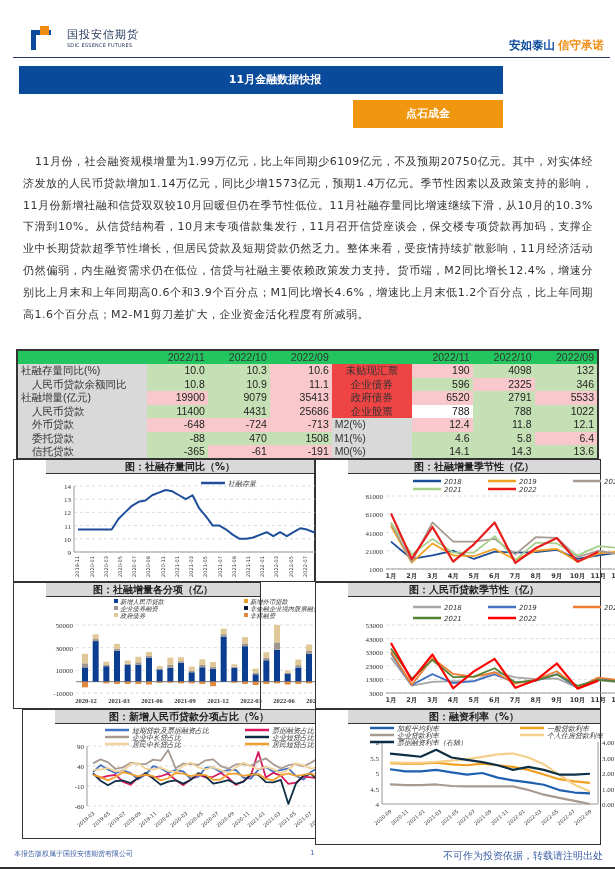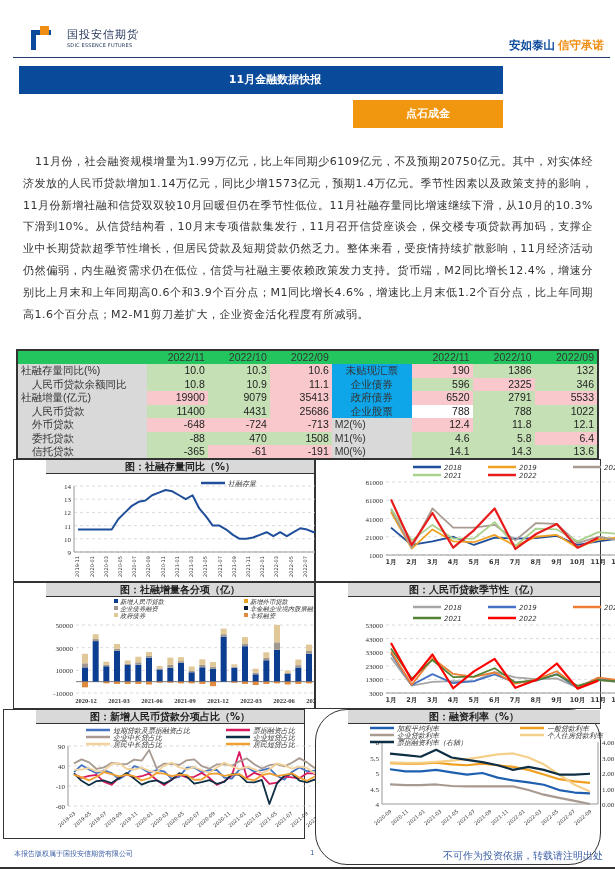--- a/index.html
+++ b/index.html
@@ -19,21 +19,21 @@
 
   .title-bar { position: absolute; left: 19px; top: 66px; width: 484px; height: 28px; background: #0a4a9a; color: #fff; font-size: 11px; font-weight: bold; text-align: center; line-height: 28px; padding-left: 28px; }
   .tag-bar { position: absolute; left: 353px; top: 100px; width: 150px; height: 28px; background: #f0960f; color: #fff; font-size: 11px; font-weight: bold; text-align: center; line-height: 28px; }
 
   .para { position: absolute; left: 23px; top: 151px; width: 570px; font-size: 11px; line-height: 21.8px; color: #333; text-indent: 12px; letter-spacing: .5px; text-align: justify; }
 
   table.fin { position: absolute; left: 16px; top: 349px; width: 583px; border-collapse: collapse; font-size: 10.5px; font-family: "Liberation Sans", sans-serif; }
   table.fin td { height: 13.5px; line-height: 13px; padding: 0 3px; text-align: right; white-space: nowrap; }
   table.fin tr.hd td { background: #22c55e; color: #333; border-top: 2px solid #333; }
   table.fin td.lbl { text-align: left; background: #d9d9d9; color: #333; }
-  table.fin td.lbl2 { text-align: center; background: #0ea5e9; color: #333; }
+  table.fin td.lbl2 { text-align: center; background: #ef4444; color: #333; }
   table.fin td.lbl3 { text-align: left; background: #d9d9d9; color: #333; }
   table.fin td.g { background: #c5e0b4; }
   table.fin td.r { background: #f8c8cc; }
   table.fin td.w { background: #fff; }
   table.fin tr:last-child td { border-bottom: 2px solid #333; }
   table.fin { border-left: 2px solid #333; border-right: 2px solid #333; }
   .ind1 { padding-left: 14px !important; }
 
   .panel { position: absolute; border: 1.5px solid #333; background: #fff; padding-left: 32px; }
   .panel .ptitle { height: 14px; background: #d9d9d9; border-bottom: 1px solid #333; text-align: center; font-size: 10px; font-weight: bold; line-height: 14px; color: #222; }
@@ -77,21 +77,21 @@
         <td>2022/10</td>
         <td>2022/09</td>
       </tr>
       <tr>
         <td class="lbl">社融存量同比(%)</td>
         <td class="g">10.0</td>
         <td class="g">10.3</td>
         <td class="r">10.6</td>
         <td class="lbl2">未贴现汇票</td>
         <td class="r">190</td>
-        <td class="g">1386</td>
+        <td class="g">4098</td>
         <td class="g">132</td>
       </tr>
       <tr>
         <td class="lbl ind1">人民币贷款余额同比</td>
         <td class="g">10.8</td>
         <td class="g">10.9</td>
         <td class="r">11.1</td>
         <td class="lbl2">企业债券</td>
         <td class="g">596</td>
         <td class="r">2325</td>
@@ -185,20 +185,21 @@
       <text x="202.66666666666666" y="82" font-size="5" fill="#333" transform="rotate(-90 202.66666666666666 82)" text-anchor="end" dominant-baseline="middle">2021-11</text>
       <text x="216.88888888888889" y="82" font-size="5" fill="#333" transform="rotate(-90 216.88888888888889 82)" text-anchor="end" dominant-baseline="middle">2022-01</text>
       <text x="231.11111111111111" y="82" font-size="5" fill="#333" transform="rotate(-90 231.11111111111111 82)" text-anchor="end" dominant-baseline="middle">2022-03</text>
       <text x="245.33333333333334" y="82" font-size="5" fill="#333" transform="rotate(-90 245.33333333333334 82)" text-anchor="end" dominant-baseline="middle">2022-05</text>
       <text x="259.55555555555554" y="82" font-size="5" fill="#333" transform="rotate(-90 259.55555555555554 82)" text-anchor="end" dominant-baseline="middle">2022-07</text>
       <text x="273.77777777777777" y="82" font-size="5" fill="#333" transform="rotate(-90 273.77777777777777 82)" text-anchor="end" dominant-baseline="middle">2022-09</text>
       <text x="288" y="82" font-size="5" fill="#333" transform="rotate(-90 288 82)" text-anchor="end" dominant-baseline="middle">2022-11</text>
     </svg>
 </div>
 <div class="panel" style="left:315px;top:459px;width:286px;height:123px;">
+  <div class="ptitle">图：社融增量季节性（亿）</div>
   <svg id="c1" width="283" height="106">
       <line x1="38" x2="276" y1="95" y2="95" stroke="#ccc" stroke-dasharray="3,3" stroke-width="0.7"></line>
       <line x1="38" x2="276" y1="76.75" y2="76.75" stroke="#ccc" stroke-dasharray="3,3" stroke-width="0.7"></line>
       <line x1="38" x2="276" y1="58.5" y2="58.5" stroke="#ccc" stroke-dasharray="3,3" stroke-width="0.7"></line>
       <line x1="38" x2="276" y1="40.25" y2="40.25" stroke="#ccc" stroke-dasharray="3,3" stroke-width="0.7"></line>
       <line x1="38" x2="276" y1="22" y2="22" stroke="#ccc" stroke-dasharray="3,3" stroke-width="0.7"></line>
       <text x="35" y="98" font-size="7" text-anchor="end" fill="#333" font-family="Liberation Serif, serif">1000</text>
       <text x="35" y="79.75" font-size="7" text-anchor="end" fill="#333" font-family="Liberation Serif, serif">21000</text>
       <text x="35" y="61.5" font-size="7" text-anchor="end" fill="#333" font-family="Liberation Serif, serif">41000</text>
       <text x="35" y="43.25" font-size="7" text-anchor="end" fill="#333" font-family="Liberation Serif, serif">61000</text>
@@ -226,21 +227,21 @@
       <line x1="140" x2="168" y1="7" y2="7" stroke="#f0a020" stroke-width="2.5"></line>
       <text x="171" y="10" font-size="7" fill="#333" font-style="italic">2019</text>
       <line x1="225" x2="253" y1="7" y2="7" stroke="#a89a90" stroke-width="2.5"></line>
       <text x="256" y="10" font-size="7" fill="#333" font-style="italic">2020</text>
       <line x1="65" x2="93" y1="15" y2="15" stroke="#a9d18e" stroke-width="2.5"></line>
       <text x="96" y="18" font-size="7" fill="#333" font-style="italic">2021</text>
       <line x1="140" x2="168" y1="15" y2="15" stroke="#e81c1c" stroke-width="2.5"></line>
       <text x="171" y="18" font-size="7" fill="#333" font-style="italic">2022</text>
     </svg>
 </div>
-<div class="panel" style="left:13px;top:582px;width:302px;height:127px;">
+<div class="panel" style="left:13px;top:582px;width:248px;height:127px;">
   <div class="ptitle">图：社融增量各分项（亿）</div>
   <svg id="c2" width="299" height="110">
       <line x1="30" x2="296" y1="96" y2="96" stroke="#ccc" stroke-dasharray="3,3" stroke-width="0.7"></line>
       <line x1="30" x2="296" y1="73.33333333333334" y2="73.33333333333334" stroke="#ccc" stroke-dasharray="3,3" stroke-width="0.7"></line>
       <line x1="30" x2="296" y1="50.66666666666667" y2="50.66666666666667" stroke="#ccc" stroke-dasharray="3,3" stroke-width="0.7"></line>
       <line x1="30" x2="296" y1="28" y2="28" stroke="#ccc" stroke-dasharray="3,3" stroke-width="0.7"></line>
       <text x="27" y="99" font-size="7" text-anchor="end" fill="#333" font-family="Liberation Serif, serif">-10000</text>
       <text x="27" y="76.33333333333334" font-size="7" text-anchor="end" fill="#333" font-family="Liberation Serif, serif">10000</text>
       <text x="27" y="53.66666666666667" font-size="7" text-anchor="end" fill="#333" font-family="Liberation Serif, serif">30000</text>
       <text x="27" y="31" font-size="7" text-anchor="end" fill="#333" font-family="Liberation Serif, serif">50000</text>
@@ -401,21 +402,21 @@
       <line x1="140" x2="168" y1="10" y2="10" stroke="#4472c4" stroke-width="2.5"></line>
       <text x="171" y="13" font-size="7" fill="#333" font-style="italic">2019</text>
       <line x1="225" x2="253" y1="10" y2="10" stroke="#ed7d31" stroke-width="2.5"></line>
       <text x="256" y="13" font-size="7" fill="#333" font-style="italic">2020</text>
       <line x1="65" x2="93" y1="21" y2="21" stroke="#548235" stroke-width="2.5"></line>
       <text x="96" y="24" font-size="7" fill="#333" font-style="italic">2021</text>
       <line x1="140" x2="168" y1="21" y2="21" stroke="#ff0000" stroke-width="2.5"></line>
       <text x="171" y="24" font-size="7" fill="#333" font-style="italic">2022</text>
     </svg>
 </div>
-<div class="panel" style="left:3px;top:709px;width:302px;height:130px;">
+<div class="panel" style="left:22px;top:709px;width:302px;height:130px;">
   <div class="ptitle">图：新增人民币贷款分项占比（%）</div>
   <svg id="c4" width="299" height="113">
       <line x1="32" x2="292" y1="82" y2="82" stroke="#ccc" stroke-dasharray="3,3" stroke-width="0.7"></line>
       <line x1="32" x2="292" y1="62" y2="62" stroke="#ccc" stroke-dasharray="3,3" stroke-width="0.7"></line>
       <line x1="32" x2="292" y1="42" y2="42" stroke="#ccc" stroke-dasharray="3,3" stroke-width="0.7"></line>
       <line x1="32" x2="292" y1="22" y2="22" stroke="#ccc" stroke-dasharray="3,3" stroke-width="0.7"></line>
       <text x="29" y="85" font-size="7" text-anchor="end" fill="#333" font-family="Liberation Serif, serif">-60</text>
       <text x="29" y="65" font-size="7" text-anchor="end" fill="#333" font-family="Liberation Serif, serif">-10</text>
       <text x="29" y="45" font-size="7" text-anchor="end" fill="#333" font-family="Liberation Serif, serif">40</text>
       <text x="29" y="25" font-size="7" text-anchor="end" fill="#333" font-family="Liberation Serif, serif">90</text>
@@ -450,21 +451,21 @@
       <text x="179.5" y="90" font-size="5" fill="#333" transform="rotate(-40 179.5 90)" text-anchor="end">2020-09</text>
       <text x="195" y="90" font-size="5" fill="#333" transform="rotate(-40 195 90)" text-anchor="end">2020-11</text>
       <text x="210.5" y="90" font-size="5" fill="#333" transform="rotate(-40 210.5 90)" text-anchor="end">2021-01</text>
       <text x="226" y="90" font-size="5" fill="#333" transform="rotate(-40 226 90)" text-anchor="end">2021-03</text>
       <text x="241.5" y="90" font-size="5" fill="#333" transform="rotate(-40 241.5 90)" text-anchor="end">2021-05</text>
       <text x="257" y="90" font-size="5" fill="#333" transform="rotate(-40 257 90)" text-anchor="end">2021-07</text>
       <text x="272.5" y="90" font-size="5" fill="#333" transform="rotate(-40 272.5 90)" text-anchor="end">2021-09</text>
       <text x="288" y="90" font-size="5" fill="#333" transform="rotate(-40 288 90)" text-anchor="end">2021-11</text>
     </svg>
 </div>
-<div class="panel" style="left:315px;top:709px;width:286px;height:156px;border-radius:32px;">
+<div class="panel" style="left:315px;top:709px;width:286px;height:136px;">
   <div class="ptitle">图：融资利率（%）</div>
   <svg id="c5" width="283" height="113">
       <line x1="34" x2="34" y1="18" y2="80" stroke="#999"></line>
       <line x1="250" x2="250" y1="18" y2="80" stroke="#999"></line>
       <line x1="34" x2="250" y1="80" y2="80" stroke="#999"></line>
       <text x="31" y="83" font-size="7" text-anchor="end" fill="#333" font-family="Liberation Serif, serif">4</text>
       <text x="31" y="67.5" font-size="7" text-anchor="end" fill="#333" font-family="Liberation Serif, serif">4.5</text>
       <text x="31" y="52" font-size="7" text-anchor="end" fill="#333" font-family="Liberation Serif, serif">5</text>
       <text x="31" y="36.5" font-size="7" text-anchor="end" fill="#333" font-family="Liberation Serif, serif">5.5</text>
       <text x="31" y="21" font-size="7" text-anchor="end" fill="#333" font-family="Liberation Serif, serif">6</text>

